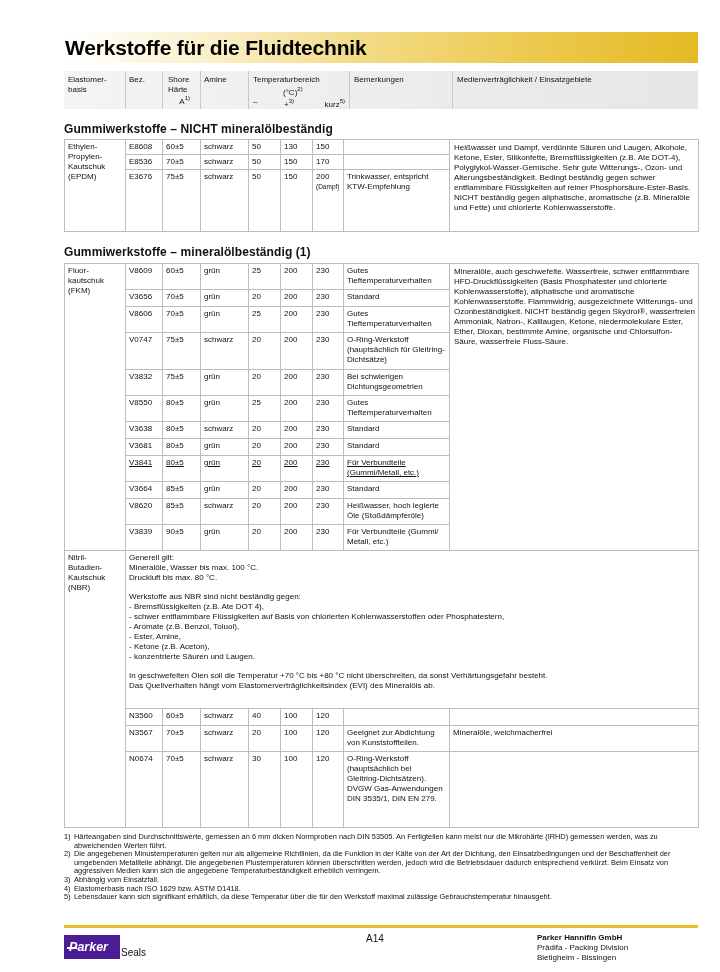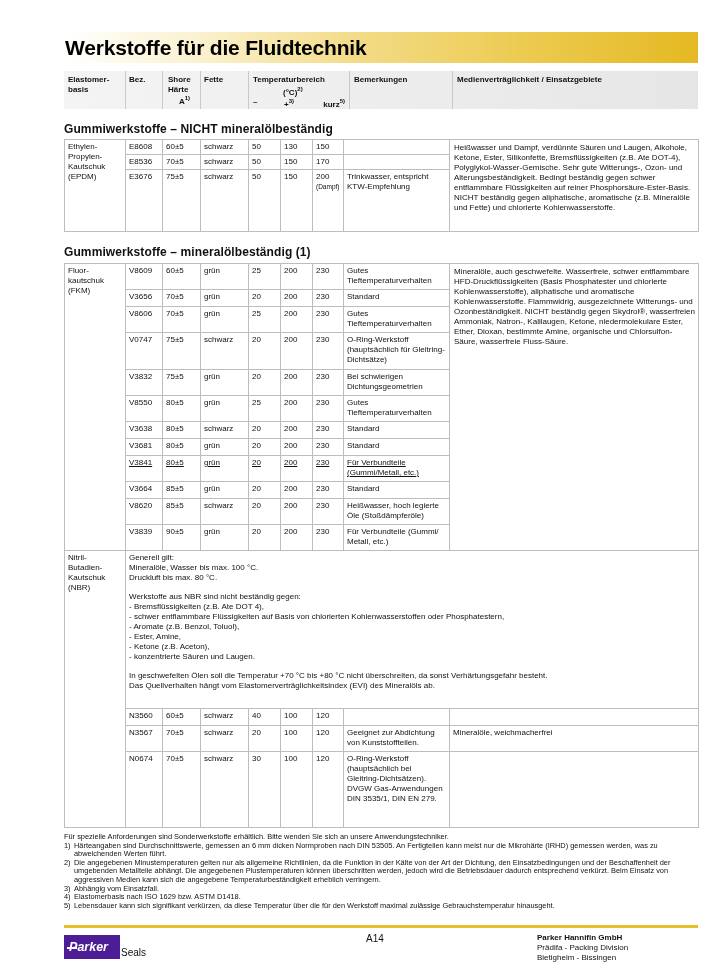--- a/index.html
+++ b/index.html
@@ -11,21 +11,21 @@
     background: linear-gradient(to right, #ffffff 0%, #fbf2d2 20%, #f3dc8a 45%, #ecc94c 75%, #e4b923 100%);
   }
   .title-bar h1 {
     font-family: "Liberation Sans", sans-serif; font-weight: bold; font-size: 21px;
     line-height: 31px; padding-left: 1px; letter-spacing: -0.2px; color: #000;
   }
 
   .hdr {
     position: absolute; left: 64px; top: 71px; width: 634px; height: 38px;
     background: linear-gradient(to right, #f4f4f4 0%, #e6e6e6 100%);
-    font-size: 8px; font-weight: bold; line-height: 9.5px;
+    font-size: 8px; font-weight: normal; line-height: 9.5px;
   }
   .hdr .c { position: absolute; top: 4px; }
   .hdr .sep { position: absolute; top: 0; width: 1px; height: 38px; background: #c9c9c9; }
 
   .sec-title { position: absolute; left: 64px; font-size: 12px; font-weight: bold; letter-spacing: 0.1px; }
 
   table.t {
     position: absolute; left: 64px; width: 634px; border-collapse: collapse;
     font-size: 8px; line-height: 10px; table-layout: fixed;
   }
@@ -62,21 +62,21 @@
   </div>
   <div class="sep" style="left:61px;"></div>
   <div class="c" style="left:65px;">Bez.</div>
   <div class="sep" style="left:98px;"></div>
   <div class="c" style="left:104px; text-align:right; width:28px;">
     <div style="text-align:left">Shore</div>
     <div style="text-align:left">Härte</div>
     <div style="padding-right:6px"><span>A</span><sup class="small">1)</sup></div>
   </div>
   <div class="sep" style="left:136px;"></div>
-  <div class="c" style="left:140px;">Fette</div>
+  <div class="c" style="left:140px;">Amine</div>
   <div class="sep" style="left:184px;"></div>
   <div class="c" style="left:189px; width:92px;">
     <div>Temperaturbereich</div>
     <div style="padding-left:30px"><span>(°C)</span><sup class="small">2)</sup></div>
     <div style="position:relative; height:10px;">
       <span style="position:absolute; left:0;">–</span>
       <span style="position:absolute; left:31px;"><span>+</span><sup class="small">3)</sup></span>
       <span style="position:absolute; right:0;"><span>kurz</span><sup class="small">5)</sup></span>
     </div>
   </div>
@@ -325,40 +325,39 @@
         <td>30</td>
         <td>100</td>
         <td>120</td>
         <td>O-Ring-Werkstoff (hauptsächlich bei Gleitring-Dichtsätzen). DVGW Gas-Anwendungen DIN 3535/1, DIN EN 279.</td>
         <td></td>
       </tr>
     </tbody>
 </table>
 
 <div class="foot">
-  <div>Für spezielle Anforderungen sind Sonderwerkstoffe erhältlich. Bitte wenden Sie sich an unsere Anwendungstechniker.</div>
   <div class="n">
       <span class="k">1)</span>
       <span class="v">Härteangaben sind Durchschnittswerte, gemessen an 6 mm dicken Normproben nach DIN 53505. An Fertigteilen kann meist nur die Mikrohärte (IRHD) gemessen werden, was zu abweichenden Werten führt.</span>
     </div>
   <div class="n">
       <span class="k">2)</span>
       <span class="v">Die angegebenen Minustemperaturen gelten nur als allgemeine Richtlinien, da die Funktion in der Kälte von der Art der Dichtung, den Einsatzbedingungen und der Beschaffenheit der umgebenden Metallteile abhängt. Die angegebenen Plustemperaturen können überschritten werden, jedoch wird die Betriebsdauer dadurch entsprechend verkürzt. Beim Einsatz von aggressiven Medien kann sich die angegebene Temperaturbeständigkeit erheblich verringern.</span>
     </div>
   <div class="n">
       <span class="k">3)</span>
       <span class="v">Abhängig vom Einsatzfall.</span>
     </div>
   <div class="n">
       <span class="k">4)</span>
       <span class="v">Elastomerbasis nach ISO 1629 bzw. ASTM D1418.</span>
     </div>
   <div class="n">
       <span class="k">5)</span>
-      <span class="v">Lebensdauer kann sich signifikant verkürzen, da diese Temperatur über die für den Werkstoff maximal zulässige Gebrauchstemperatur hinausgeht.</span>
+      <span class="v">Lebensdauer kann sich signifikant erhältlich, da diese Temperatur über die für den Werkstoff maximal zulässige Gebrauchstemperatur hinausgeht.</span>
     </div>
 </div>
 
 <div class="gold-line"></div>
 
 <div class="logo">
   <div class="box">
     <span class="dash"></span>
     <span>Parker</span>
   </div>

